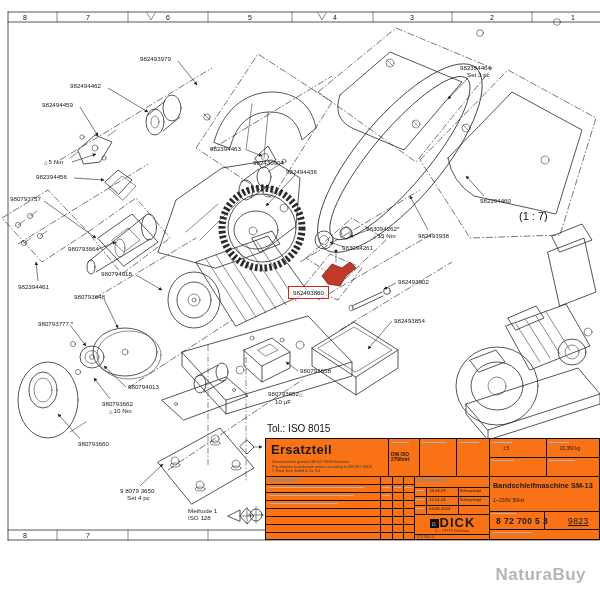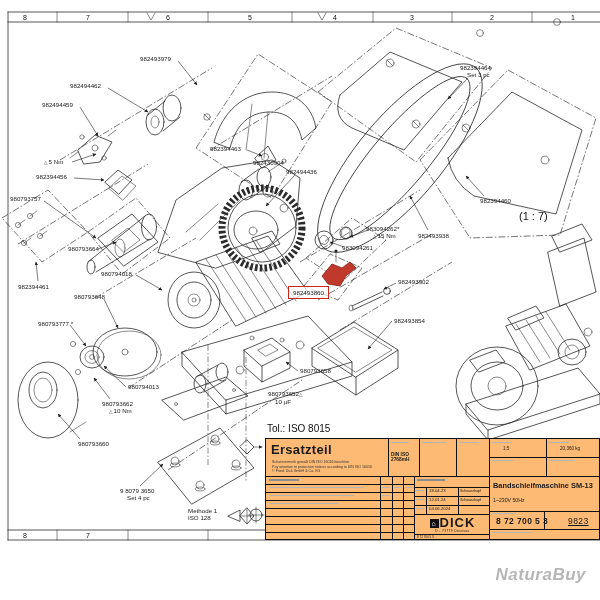--- a/index.html
+++ b/index.html
@@ -15,23 +15,23 @@
   .rulertxt{font:7px "Liberation Sans",sans-serif;fill:#111;text-anchor:middle;}
   #labels{position:absolute;left:0;top:0;width:600px;height:600px;}
   .plabel{position:absolute;font-size:6.2px;line-height:7px;color:#1a1a1a;white-space:nowrap;}
   .plabel .sub{padding-left:7px;}
   .plabel.hl{border:1.6px solid #cf2418;padding:2px 4px;background:rgba(255,255,255,.7);}
   .ticon{font-size:4.6px;margin-right:1px;}
   .note{position:absolute;font-size:6.2px;line-height:7px;color:#1a1a1a;white-space:nowrap;}
   .tolnote{position:absolute;font-size:10px;color:#111;}
   .scalenote{position:absolute;font-size:11px;color:#111;}
   .watermark{position:absolute;right:14px;top:565px;font-size:17px;font-weight:600;
-             color:#b6b6b6;letter-spacing:.5px;font-style:italic;}
+             color:#b6b6b6;letter-spacing:.5px;}
   
-  #tb{position:absolute;left:265px;top:438px;width:333px;height:100px;border:1.2px solid #111;background:#fdba74;}
+  #tb{position:absolute;left:265px;top:438px;width:333px;height:100px;border:1.2px solid #111;background:#f97316;}
   #tb .vl{position:absolute;width:0;border-left:.8px solid #111;}
   #tb .hl{position:absolute;height:0;border-top:.8px solid #111;}
   #tb .t{position:absolute;white-space:nowrap;}
   .gk{position:absolute;background:#8d8d8d;height:1.6px;}
   .gk2{position:absolute;background:#b5b5b5;height:1.2px;}
   .ers{font-size:13px;font-weight:bold;letter-spacing:.3px;}
   .pn{font-size:3.6px;line-height:4.2px;color:#333;}
   .din{font-size:4.8px;line-height:5.4px;font-weight:bold;}
   .cellval{font-size:4.6px;}
   .rowdate{font-size:4.3px;}

